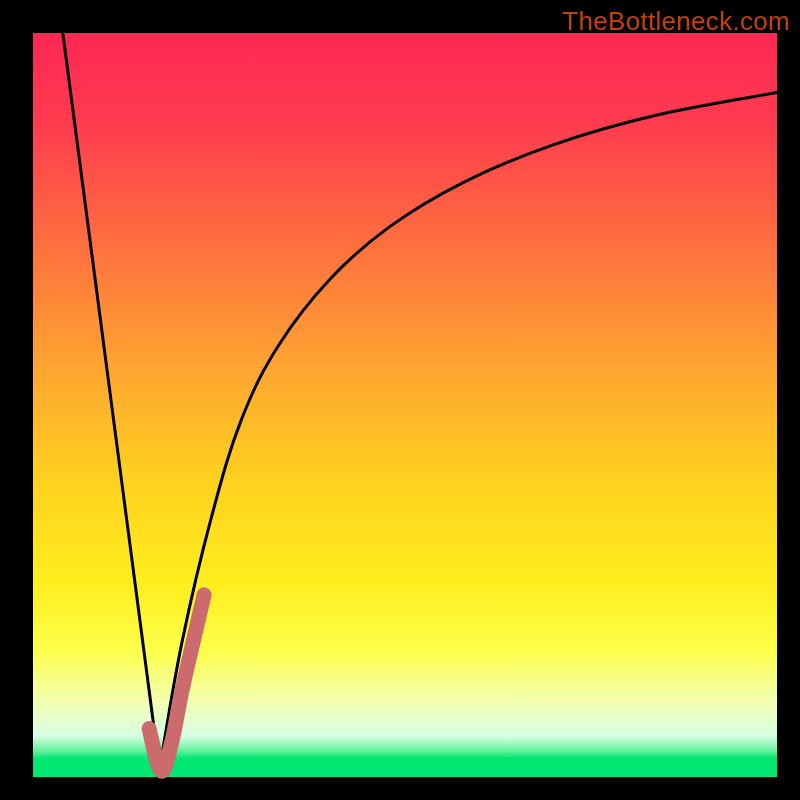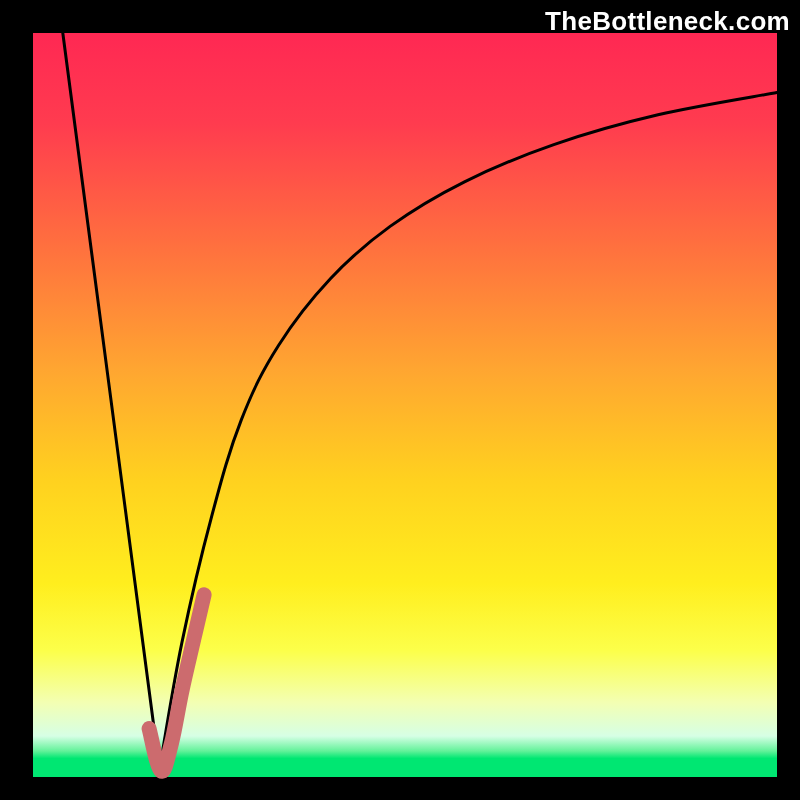--- a/index.html
+++ b/index.html
@@ -29,23 +29,23 @@
     position: absolute;
     left: 0;
     top: 0;
     width: 100%;
     height: 100%;
   }
   .watermark {
     position: absolute;
     top: 6px;
     right: 10px;
-    color: #ffffff;
+    color: #c2410c;
     font-size: 26px;
-    font-weight: 700;
+    font-weight: 400;
     letter-spacing: 0.3px;
   }
   .curve-svg {
     position: absolute;
     left: 33px;
     top: 33px;
     width: 744px;
     height: 744px;
     overflow: visible;
   }

